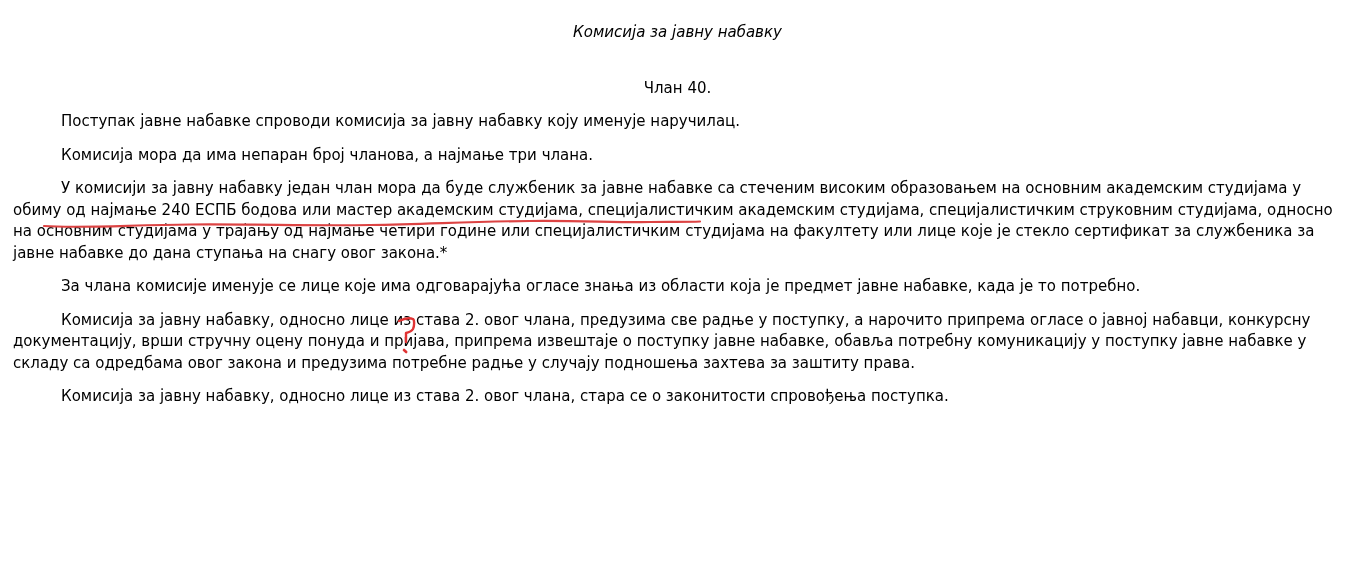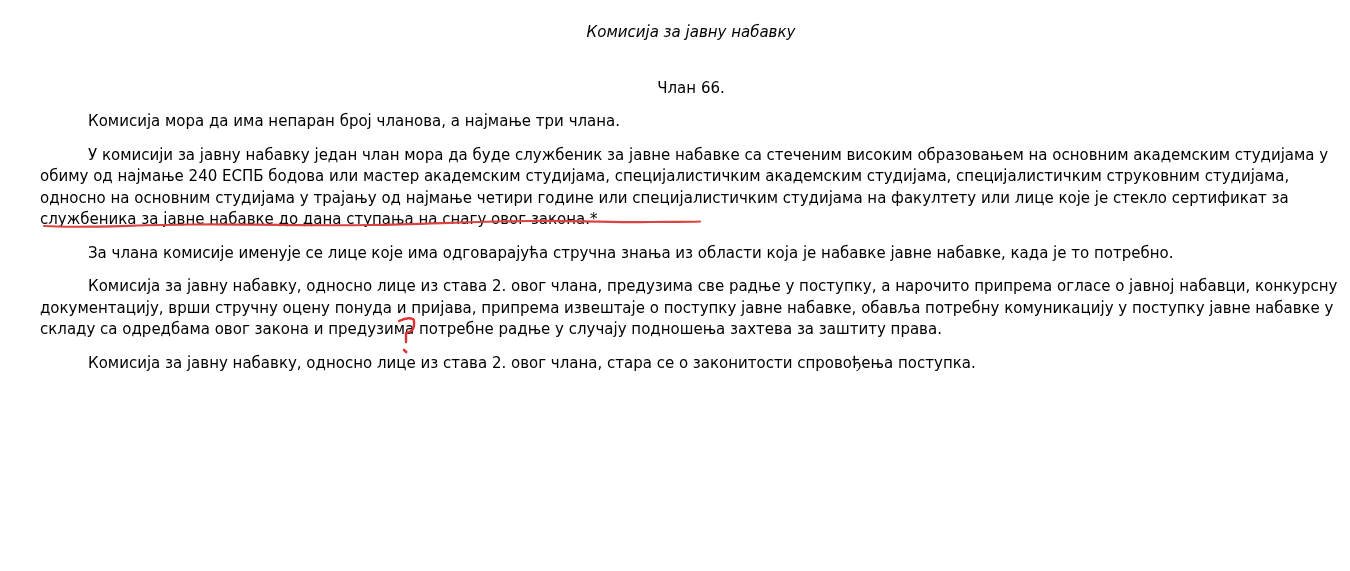--- a/index.html
+++ b/index.html
@@ -12,22 +12,21 @@
     width: 1350px;
     height: 571px;
     overflow: hidden;
     background: #ffffff;
     color: #000000;
     font-family: "DejaVu Sans", "Liberation Sans", sans-serif;
     font-size: 15px;
     line-height: 21.5px;
   }
   .inner {
-    padding: 10px 8px 0 0;
-    margin-left: 40px;
+    padding: 10px 8px 0 13px;
   }
   .inner p {
     margin: 12px 0;
     text-indent: 48px;
   }
   p.doc-title {
     text-align: center;
     text-indent: 0;
     font-style: italic;
     margin-bottom: 34px;
@@ -47,29 +46,30 @@
     display: block;
   }
 </style>
 </head>
 <body>
 
 <div class="document">
   <div class="inner">
     <p class="doc-title">Комисија за јавну набавку</p>
 
-    <p class="article-heading">Члан 66.</p>
+    <p class="article-heading">Члан 40.</p>
 
+    <p>Поступак јавне набавке спроводи комисија за јавну набавку коју именује наручилац.</p>
 
 
     <p>Комисија мора да има непаран број чланова, а најмање три члана.</p>
 
     <p class="bold-par">У комисији за јавну набавку један члан мора да буде службеник за јавне набавке са стеченим високим образовањем на основним академским студијама у обиму од најмање 240 ЕСПБ бодова или мастер академским студијама, специјалистичким академским студијама, специјалистичким струковним студијама, односно на основним студијама у трајању од најмање четири године или специјалистичким студијама на факултету или лице које је стекло сертификат за службеника за јавне набавке до дана ступања на снагу овог закона.*</p>
 
-    <p>За члана комисије именује се лице које има одговарајућа стручна знања из области која је набавке јавне набавке, када је то потребно.</p>
+    <p>За члана комисије именује се лице које има одговарајућа огласе знања из области која је предмет јавне набавке, када је то потребно.</p>
 
 
     <p>Комисија за јавну набавку, односно лице из става 2. овог члана, предузима све радње у поступку, а нарочито припрема огласе о јавној набавци, конкурсну документацију, врши стручну оцену понуда и пријава, припрема извештаје о поступку јавне набавке, обавља потребну комуникацију у поступку јавне набавке у складу са одредбама овог закона и предузима потребне радње у случају подношења захтева за заштиту права.</p>
 
     <p>Комисија за јавну набавку, односно лице из става 2. овог члана, стара се о законитости спровођења поступка.</p>
   </div>
 
   <div class="annotation" style="left:40px; top:213px; width:665px; height:20px;">
     <svg width="665" height="20" viewBox="0 0 665 20">
       <path d="M 4 13 C 40 15.5, 90 12, 150 11.5 C 220 11, 270 13, 330 12 C 390 11, 430 8.5, 490 8 C 540 7.5, 575 9.5, 610 9 C 630 8.7, 648 9.2, 660 8.5" fill="none" stroke-width="2.2" stroke-linecap="round" stroke="#dc4343"></path>

